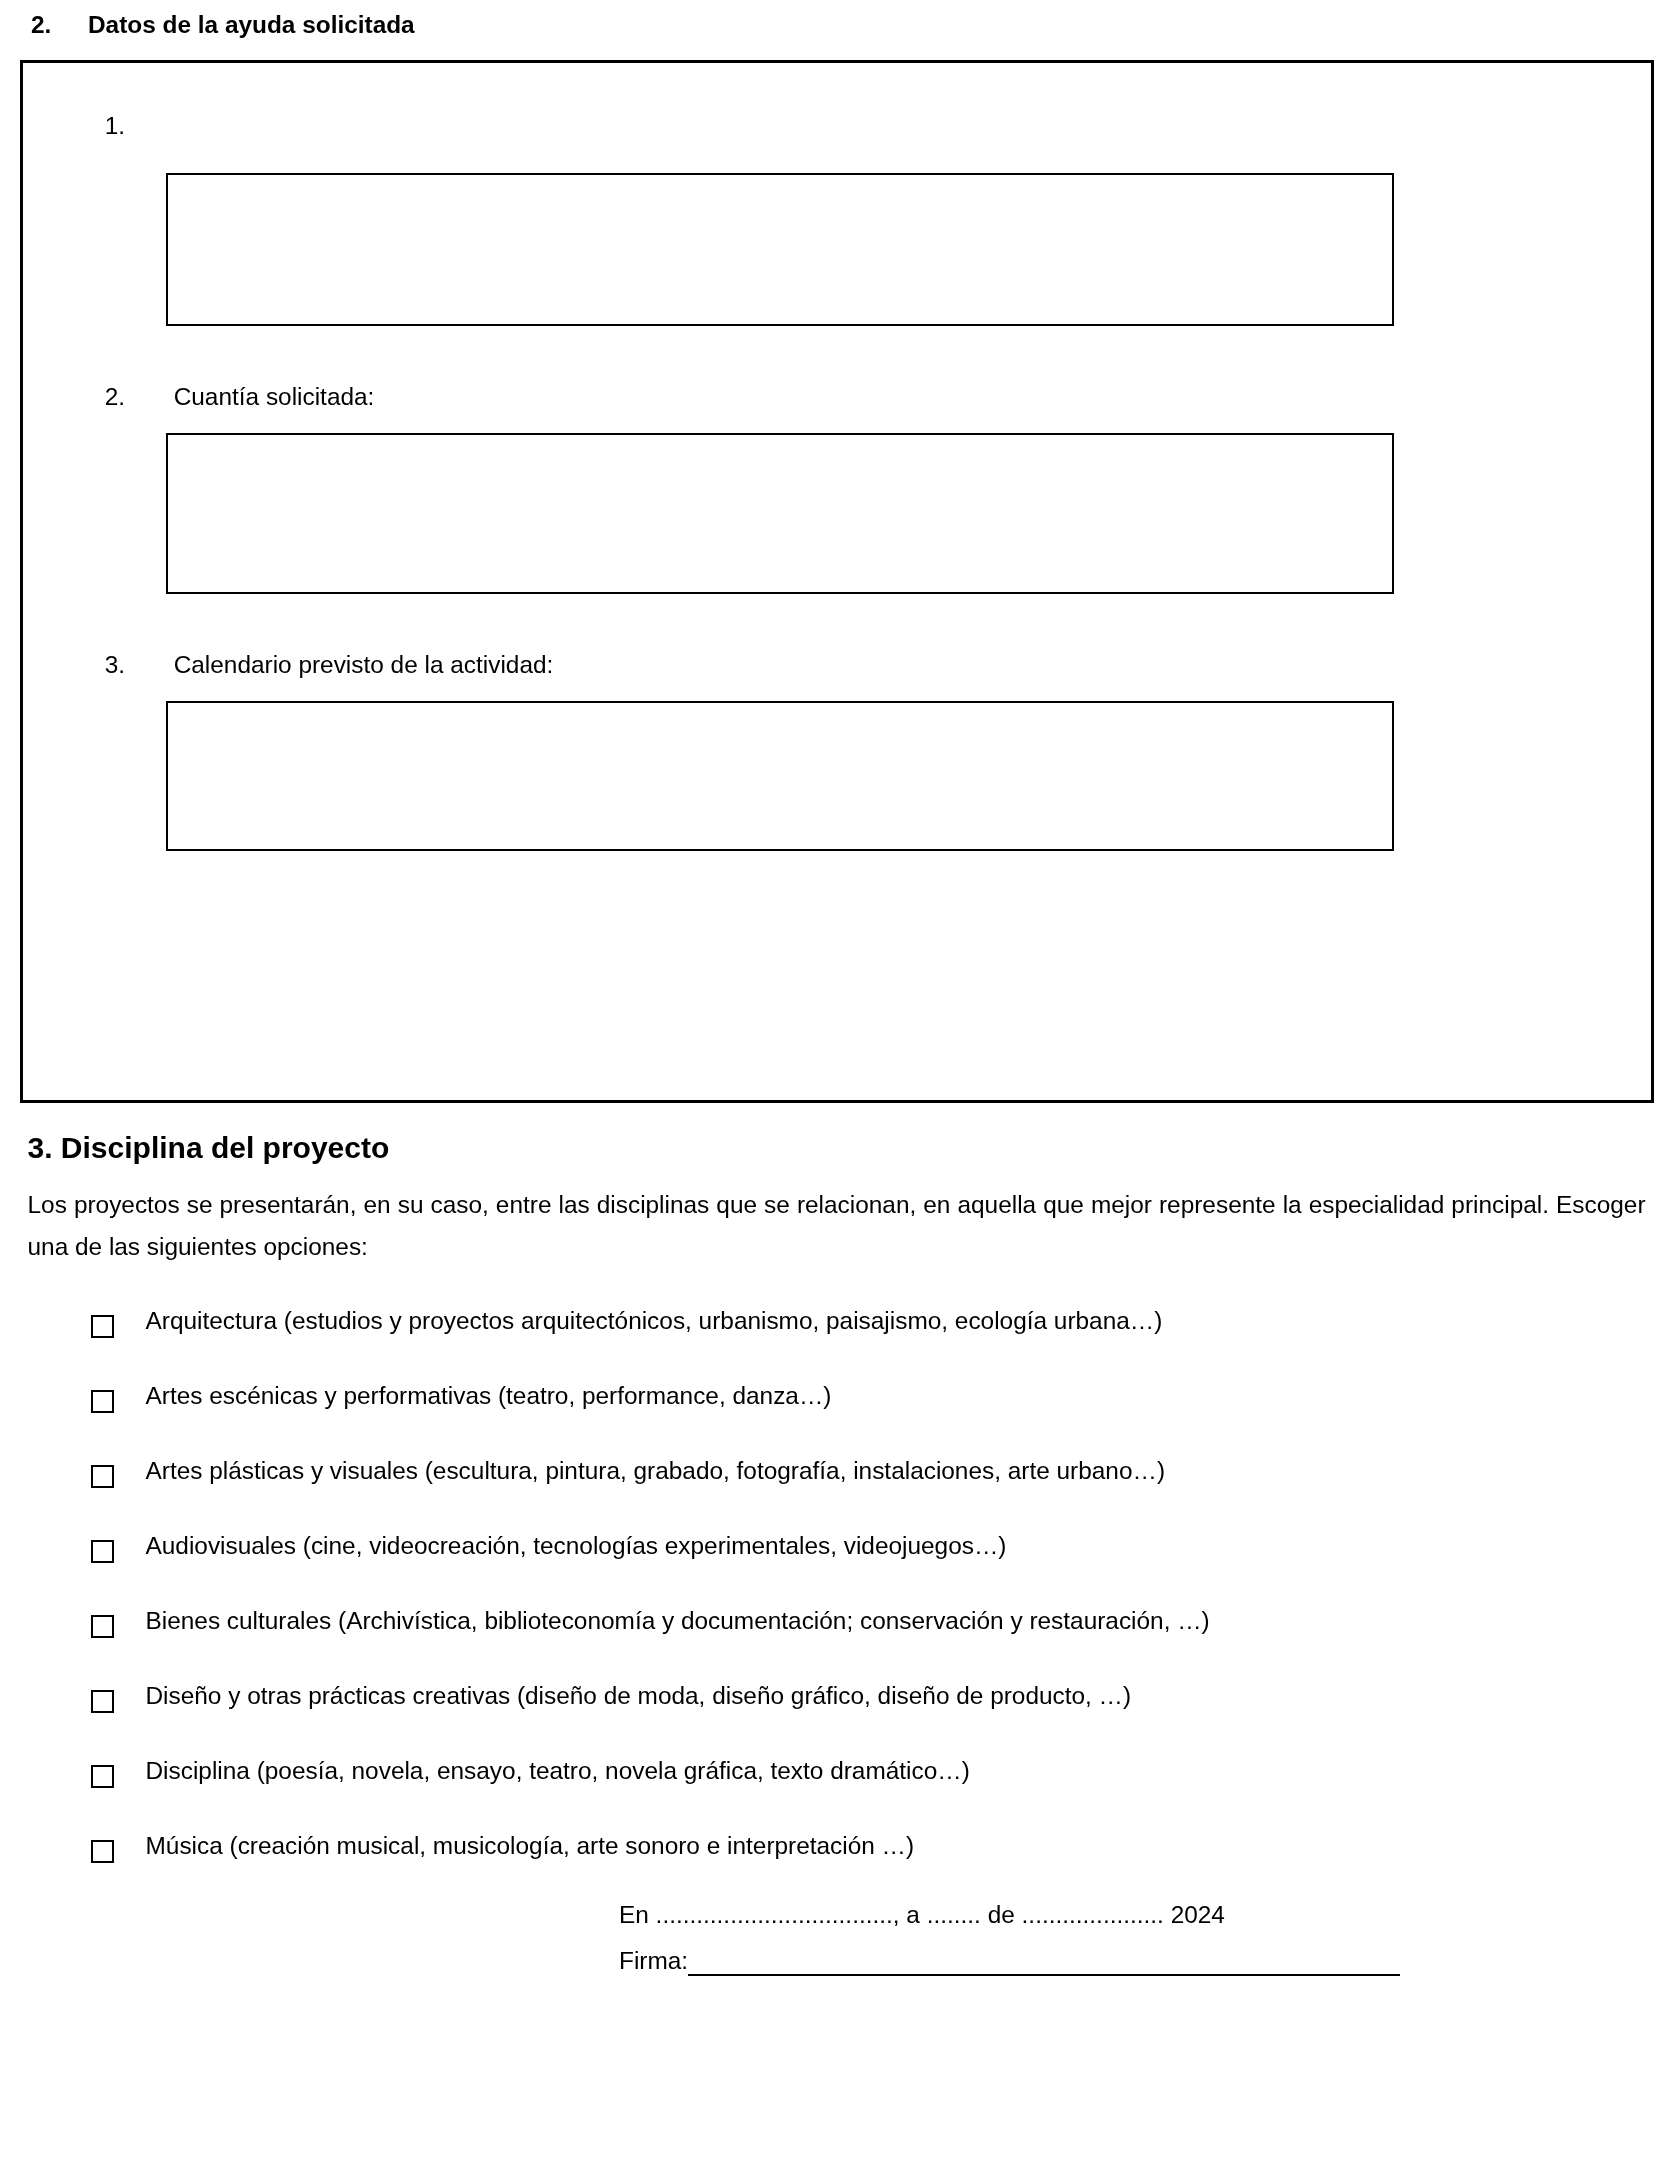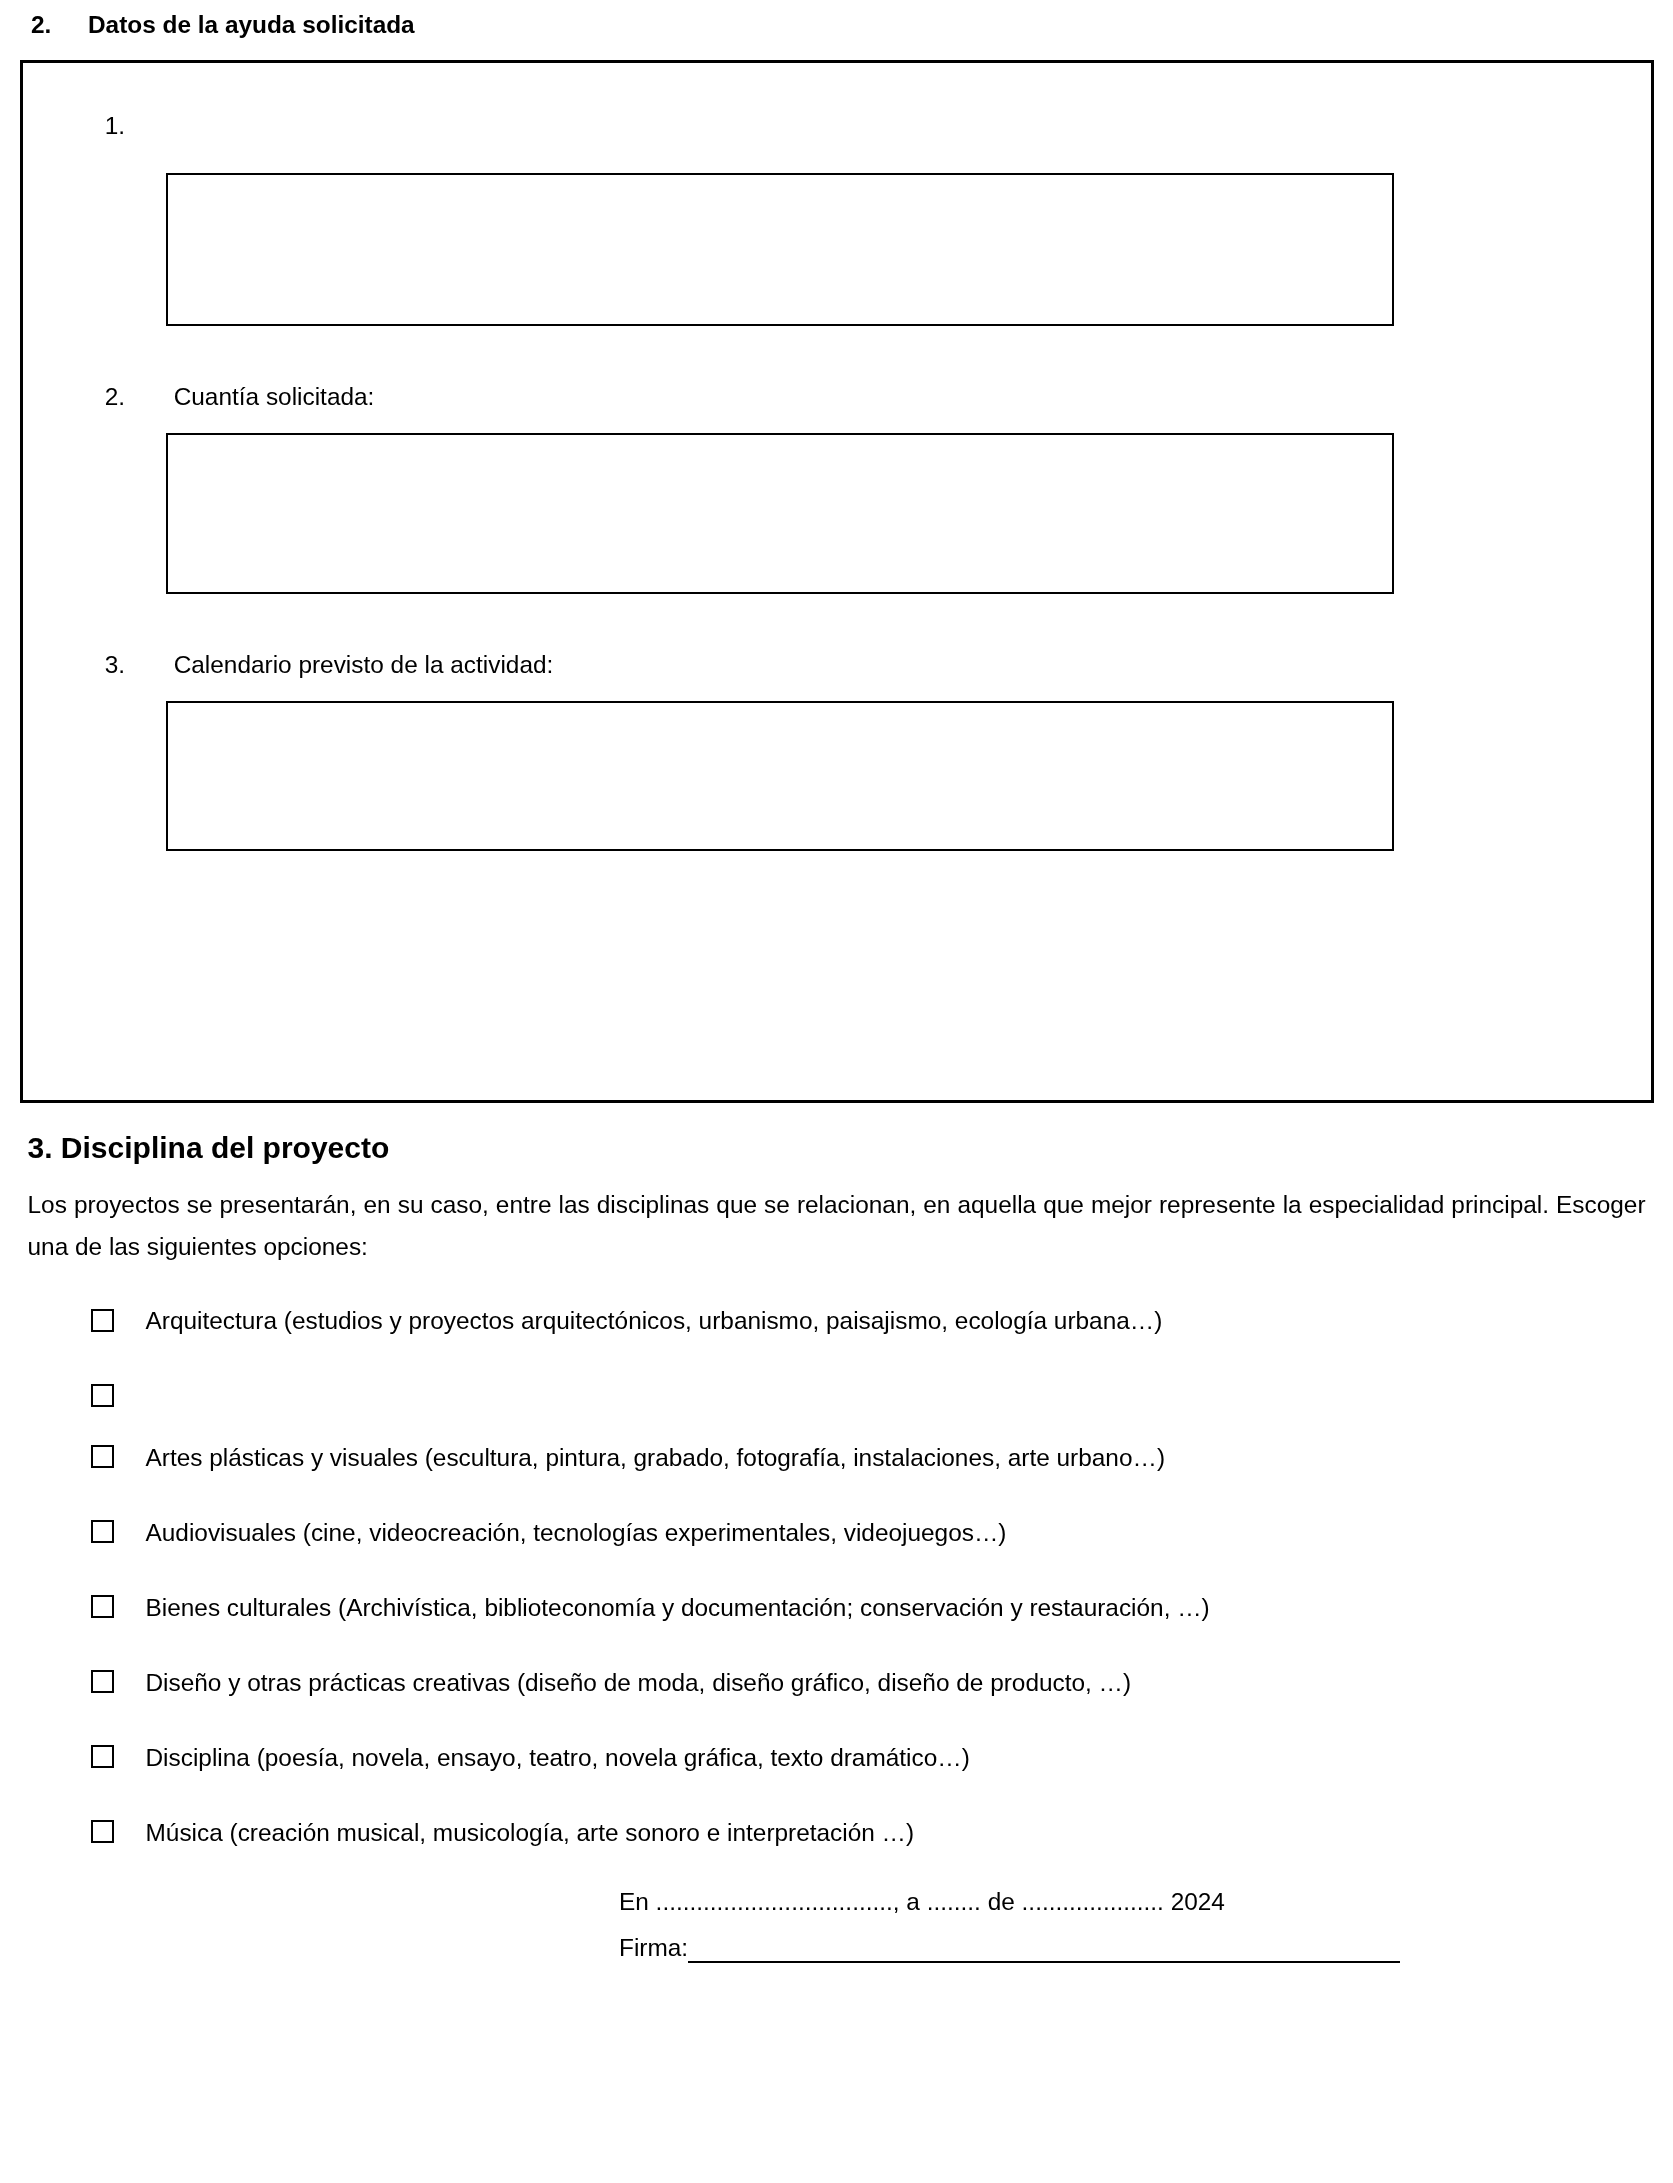--- a/index.html
+++ b/index.html
@@ -62,21 +62,21 @@
   .intro {
     margin: 20.5px 27.5px 0 27.5px;
     width: 1618px;
     line-height: 42px;
     text-align: justify;
   }
 
   .options { margin: 29px 27.5px 0 91px; }
   .option {
     display: flex;
-    align-items: flex-start;
+    align-items: center;
     line-height: 48px;
     margin-bottom: 27px;
   }
   .checkbox {
     flex: 0 0 23px;
     width: 23px;
     height: 23px;
     border: 2.4px solid #000;
     margin: 11.8px 31.5px 0 0;
     background: #fff;
@@ -144,20 +144,21 @@
 
   <div class="options">
 
     <div class="option">
       <span class="checkbox"></span>
       <span class="option-label">Arquitectura (estudios y proyectos arquitectónicos, urbanismo, paisajismo, ecología urbana…)</span>
     </div>
 
     <div class="option">
       <span class="checkbox"></span>
+      <span class="option-label">Artes escénicas y performativas (teatro, performance, danza…)</span>
     </div>
 
     <div class="option">
       <span class="checkbox"></span>
       <span class="option-label">Artes plásticas y visuales (escultura, pintura, grabado, fotografía, instalaciones, arte urbano…)</span>
     </div>
 
     <div class="option">
       <span class="checkbox"></span>
       <span class="option-label">Audiovisuales (cine, videocreación, tecnologías experimentales, videojuegos…)</span>

